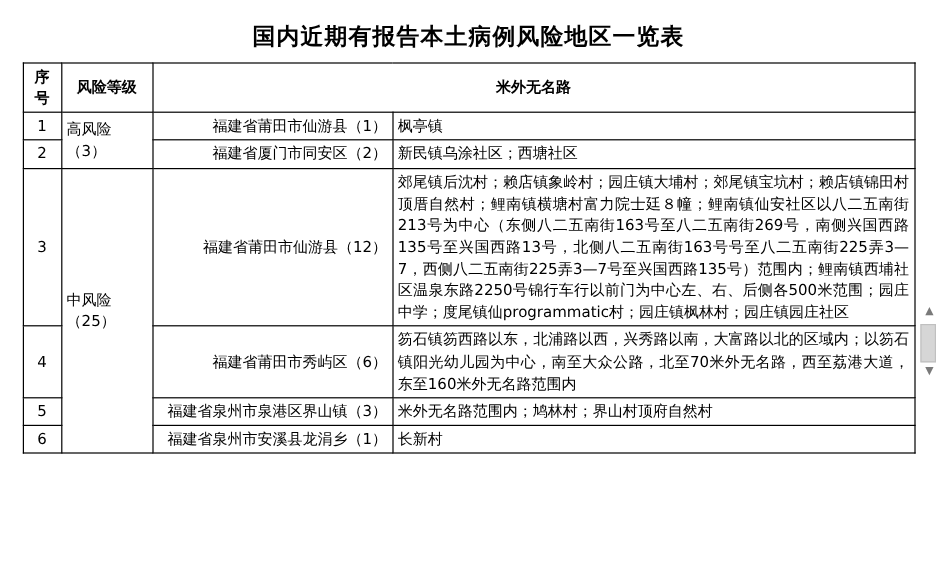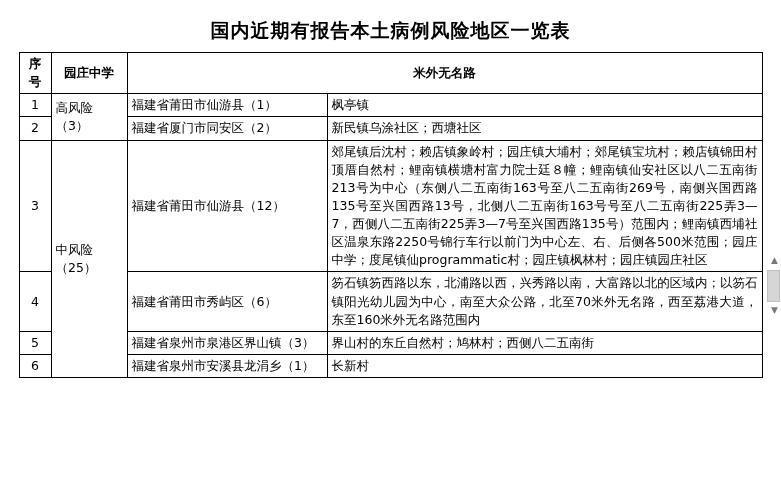--- a/index.html
+++ b/index.html
@@ -58,21 +58,21 @@
 
   td.c-no {
     text-align: center;
     font-size: 13px;
   }
   td.c-level {
     font-size: 13px;
     line-height: 1.5;
   }
   td.c-region {
-    text-align: left;
+    text-align: right;
     font-size: 13px;
     line-height: 1.5;
   }
   td.c-info {
     text-align: left;
     font-size: 12.5px;
     line-height: 1.5;
     text-align: justify;
   }
   .scroll-track {
@@ -115,21 +115,21 @@
   <table class="risk-table">
     <colgroup>
       <col class="col-no">
       <col class="col-level">
       <col class="col-region">
       <col class="col-info">
     </colgroup>
     <thead>
       <tr>
         <th class="hd">序号</th>
-        <th class="hd">园庄中学</th>
+        <th class="hd">风险等级</th>
         <th class="hd" colspan="2">米外无名路</th>
       </tr>
     </thead>
     <tbody>
       <tr>
         <td class="c-no">1</td>
         <td class="c-level" rowspan="2">高风险（3）</td>
         <td class="c-region">福建省莆田市仙游县（1）</td>
         <td class="c-info">枫亭镇</td>
       </tr>
@@ -145,21 +145,21 @@
         <td class="c-info">郊尾镇后沈村；赖店镇象岭村；园庄镇大埔村；郊尾镇宝坑村；赖店镇锦田村顶厝自然村；鲤南镇横塘村富力院士廷８幢；鲤南镇仙安社区以八二五南街213号为中心（东侧八二五南街163号至八二五南街269号，南侧兴国西路135号至兴国西路13号，北侧八二五南街163号号至八二五南街225弄3—7，西侧八二五南街225弄3—7号至兴国西路135号）范围内；鲤南镇西埔社区温泉东路2250号锦行车行以前门为中心左、右、后侧各500米范围；园庄中学；度尾镇仙programmatic村；园庄镇枫林村；园庄镇园庄社区</td>
       </tr>
       <tr>
         <td class="c-no">4</td>
         <td class="c-region">福建省莆田市秀屿区（6）</td>
         <td class="c-info">笏石镇笏西路以东，北浦路以西，兴秀路以南，大富路以北的区域内；以笏石镇阳光幼儿园为中心，南至大众公路，北至70米外无名路，西至荔港大道，东至160米外无名路范围内</td>
       </tr>
       <tr>
         <td class="c-no">5</td>
         <td class="c-region">福建省泉州市泉港区界山镇（3）</td>
-        <td class="c-info">界山村的东丘自然村；鸠林村；西侧八二五南街</td>
+        <td class="c-info">米外无名路范围内；鸠林村；界山村顶府自然村</td>
       </tr>
       <tr>
         <td class="c-no">6</td>
         <td class="c-region">福建省泉州市安溪县龙涓乡（1）</td>
         <td class="c-info">长新村</td>
       </tr>
     </tbody>
   </table>
 
   <div class="scroll-track">

